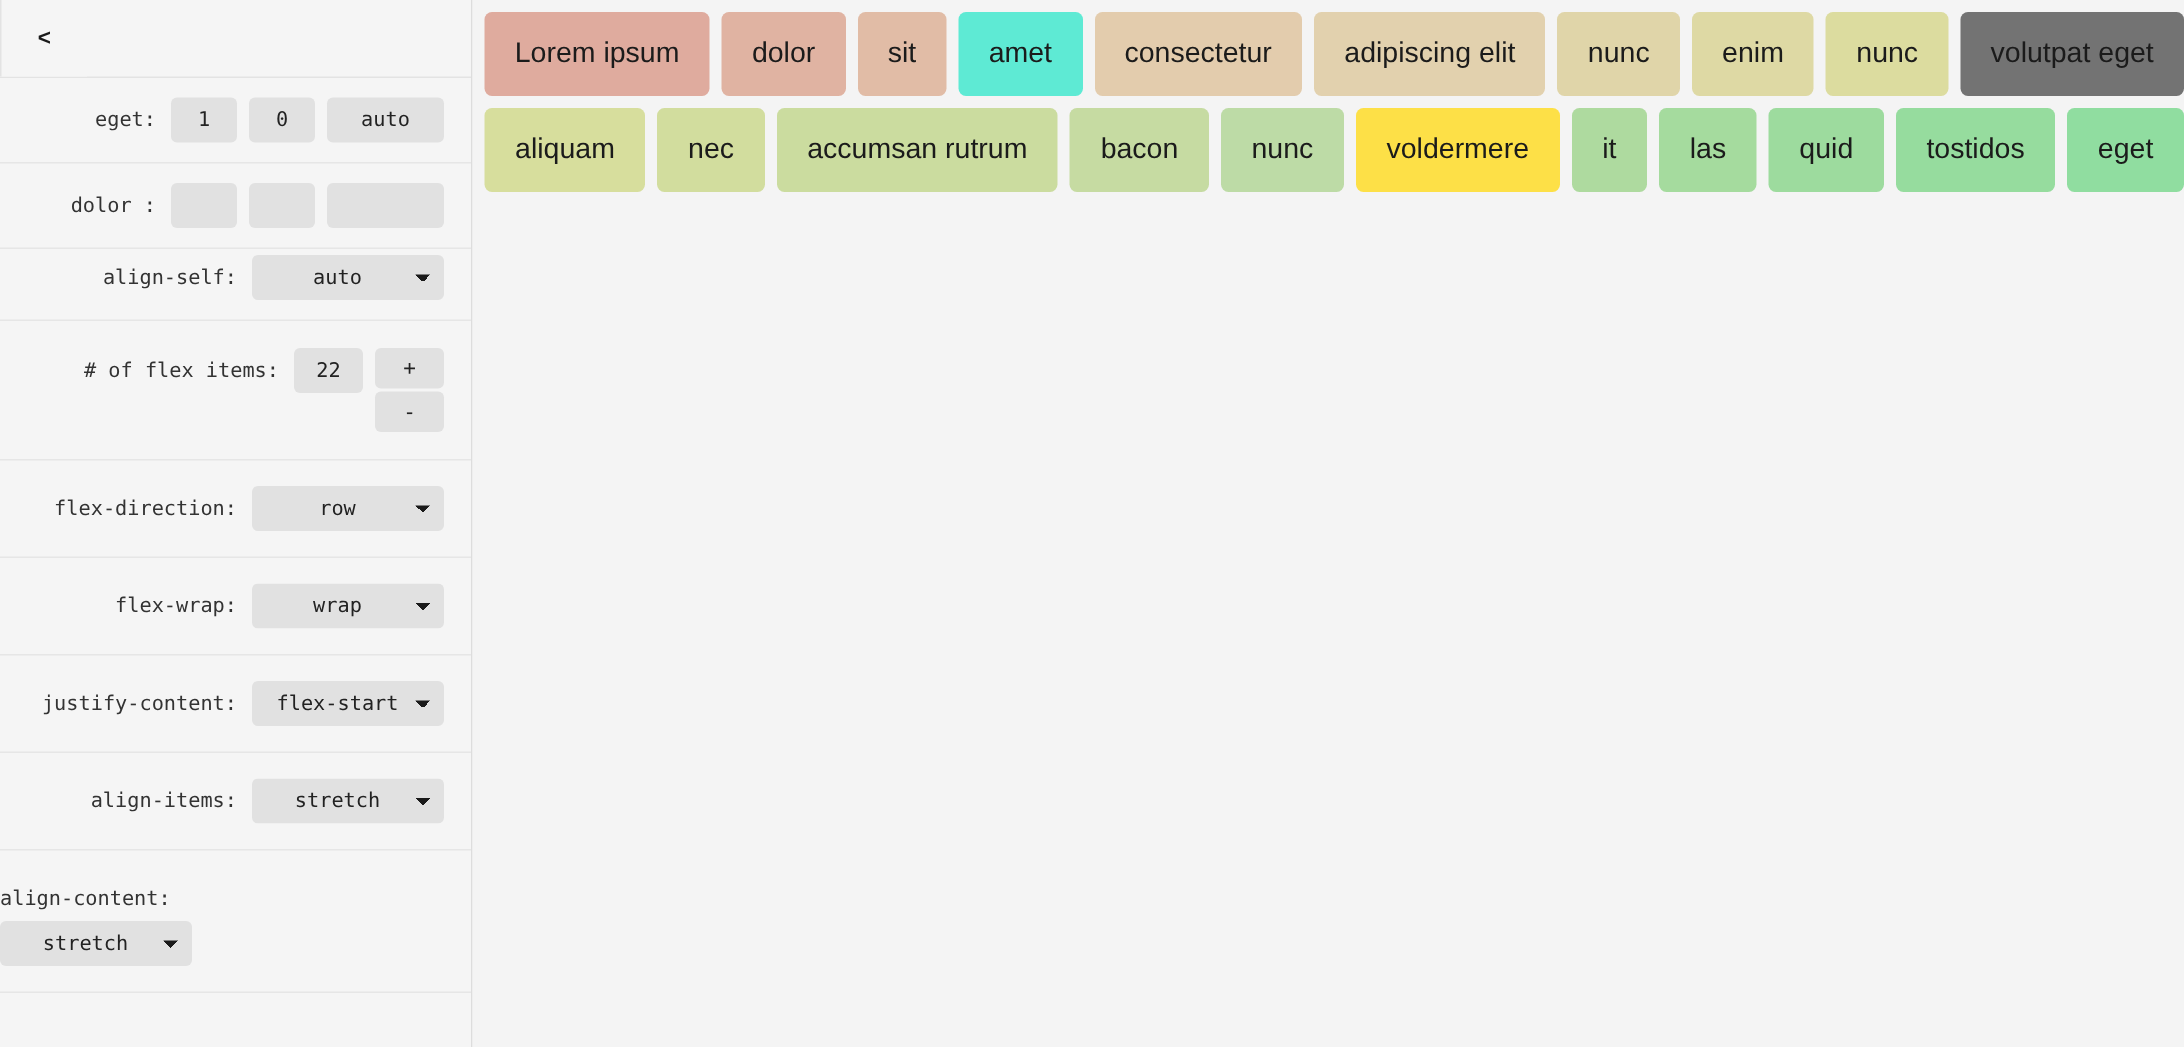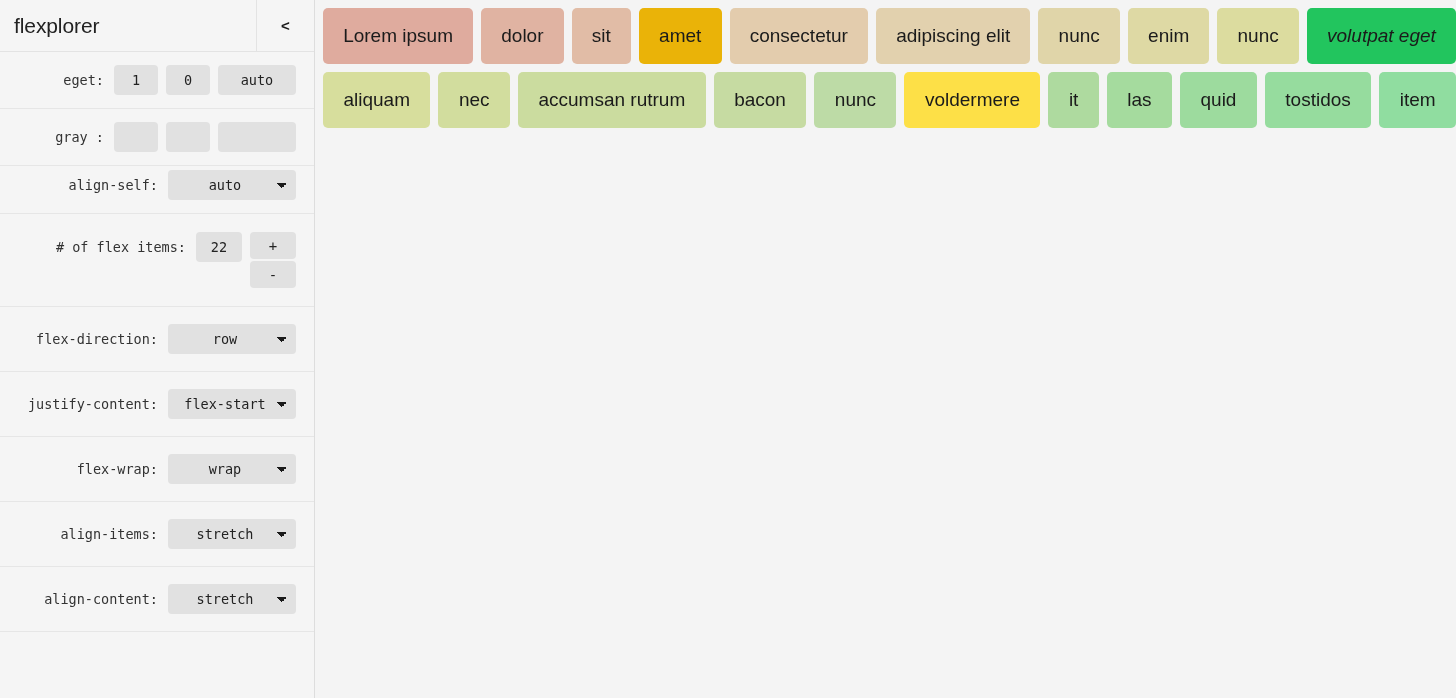--- a/index.html
+++ b/index.html
@@ -186,37 +186,36 @@
   }
 </style>
 </head>
 <body>
 
 <div id="app">
 
   <aside id="sidebar">
 
     <div class="sb-header">
-      <div class="sb-title">flexplorer</div>
       <div class="sb-collapse">&lt;</div>
     </div>
 
     <div class="sb-body">
 
       <div class="sb-row">
         <div class="sb-label">eget:</div>
         <div class="sb-controls">
           <input class="cell w-sm" type="text" value="1" style="">
           <input class="cell w-md" type="text" value="0" style="">
           <input class="cell w-lg" type="text" value="auto" style="">
         </div>
       </div>
 
       <div class="sb-row">
-        <div class="sb-label">gray :</div>
+        <div class="sb-label">dolor :</div>
         <div class="sb-controls">
           <input class="cell w-sm" type="text" value="" style="">
           <input class="cell w-md" type="text" value="" style="">
           <input class="cell w-lg" type="text" value="" style="">
         </div>
       </div>
 
 
       <div class="sb-row" style="padding-top:4px;">
         <div class="sb-label">align-self:</div>
@@ -237,69 +236,69 @@
       </div>
 
       <div class="sb-row" style="padding-top:17px;padding-bottom:17px;">
         <div class="sb-label">flex-direction:</div>
         <div class="sb-controls">
           <select class="cell"><option value="row">row</option><option value="row-reverse">row-reverse</option><option value="column">column</option><option value="column-reverse">column-reverse</option></select>
         </div>
       </div>
 
       <div class="sb-row" style="padding-top:17px;padding-bottom:17px;">
+        <div class="sb-label">flex-wrap:</div>
+        <div class="sb-controls">
+          <select class="cell"><option value="nowrap">nowrap</option><option value="wrap" selected="">wrap</option><option value="wrap-reverse">wrap-reverse</option></select>
+        </div>
+      </div>
+
+      <div class="sb-row" style="padding-top:17px;padding-bottom:17px;">
         <div class="sb-label">justify-content:</div>
         <div class="sb-controls">
           <select class="cell"><option value="flex-start">flex-start</option><option value="flex-end">flex-end</option><option value="center">center</option><option value="space-between">space-between</option><option value="space-around">space-around</option><option value="space-evenly">space-evenly</option></select>
-        </div>
-      </div>
-
-      <div class="sb-row" style="padding-top:17px;padding-bottom:17px;">
-        <div class="sb-label">flex-wrap:</div>
-        <div class="sb-controls">
-          <select class="cell"><option value="nowrap">nowrap</option><option value="wrap" selected="">wrap</option><option value="wrap-reverse">wrap-reverse</option></select>
         </div>
       </div>
 
       <div class="sb-row" style="padding-top:17px;padding-bottom:17px;">
         <div class="sb-label">align-items:</div>
         <div class="sb-controls">
           <select class="cell"><option value="flex-start">flex-start</option><option value="flex-end">flex-end</option><option value="center">center</option><option value="baseline">baseline</option><option value="stretch" selected="">stretch</option></select>
         </div>
       </div>
 
-      <div class="sb-row" style="padding-top:17px;padding-bottom:17px;">
+      <div class="sb-row" style="padding-top:17px;padding-bottom:17px;flex-direction:column;">
         <div class="sb-label">align-content:</div>
         <div class="sb-controls">
           <select class="cell"><option value="flex-start">flex-start</option><option value="flex-end">flex-end</option><option value="center">center</option><option value="space-between">space-between</option><option value="space-around">space-around</option><option value="stretch" selected="">stretch</option></select>
         </div>
       </div>
 
     </div>
   </aside>
 
   <main id="main">
     <div id="flex-container">
         <div class="flex-item" style="background: rgb(223, 171, 158);">Lorem ipsum</div>
         <div class="flex-item" style="background: rgb(224, 179, 162);">dolor</div>
         <div class="flex-item" style="background: rgb(225, 188, 166);">sit</div>
-        <div class="flex-item" style="background: #eab308;">amet</div>
+        <div class="flex-item" style="background: #5eead4;">amet</div>
         <div class="flex-item" style="background: rgb(227, 204, 173);">consectetur</div>
         <div class="flex-item" style="background: rgb(226, 209, 174);">adipiscing elit</div>
         <div class="flex-item" style="background: rgb(224, 213, 169);">nunc</div>
         <div class="flex-item" style="background: rgb(222, 217, 164);">enim</div>
         <div class="flex-item" style="background: rgb(220, 220, 159);">nunc</div>
-        <div class="flex-item" style="background: #22c55e; font-style: italic;">volutpat eget</div>
+        <div class="flex-item" style="background: #737373;">volutpat eget</div>
         <div class="flex-item" style="background: rgb(215, 222, 157);">aliquam</div>
         <div class="flex-item" style="background: rgb(210, 221, 158);">nec</div>
         <div class="flex-item" style="background: rgb(203, 220, 159);">accumsan rutrum</div>
         <div class="flex-item" style="background: rgb(198, 219, 162);">bacon</div>
         <div class="flex-item" style="background: rgb(189, 219, 166);">nunc</div>
         <div class="flex-item" style="background: #fde047;">voldermere</div>
         <div class="flex-item" style="background: rgb(174, 218, 159);">it</div>
         <div class="flex-item" style="background: rgb(165, 219, 158);">las</div>
         <div class="flex-item" style="background: rgb(157, 219, 158);">quid</div>
         <div class="flex-item" style="background: rgb(150, 220, 158);">tostidos</div>
-        <div class="flex-item" style="background: rgb(144, 221, 160);">item</div>
+        <div class="flex-item" style="background: rgb(144, 221, 160);">eget</div>
       </div>
   </main>
 
 </div>
 
 </body></html>

